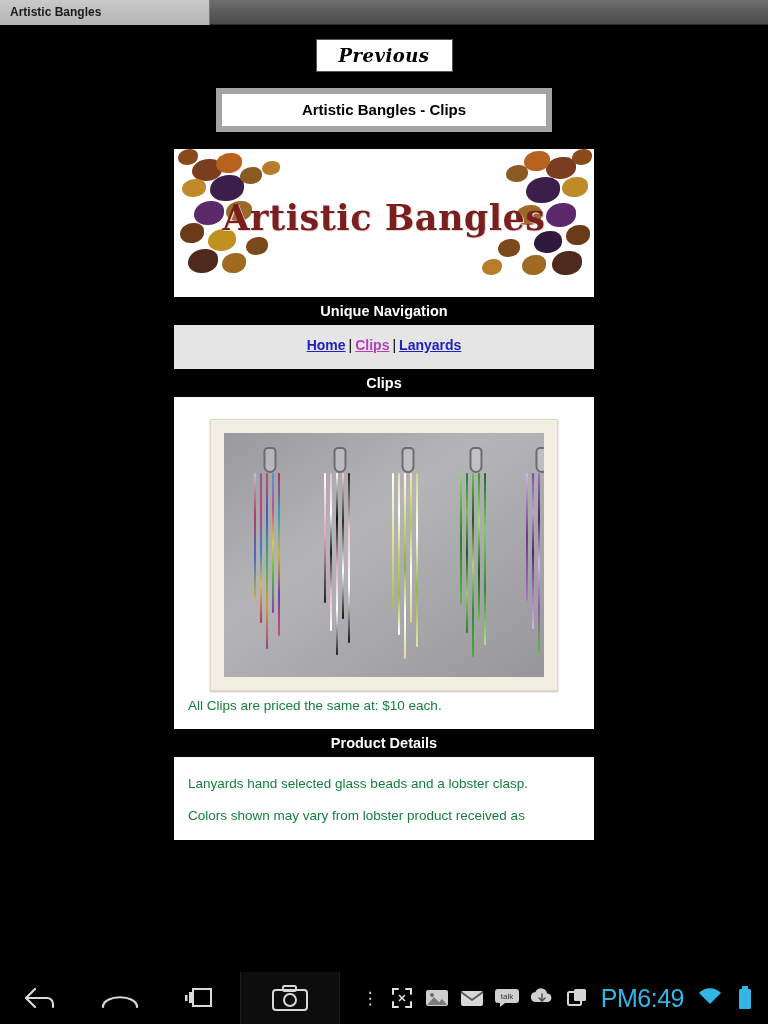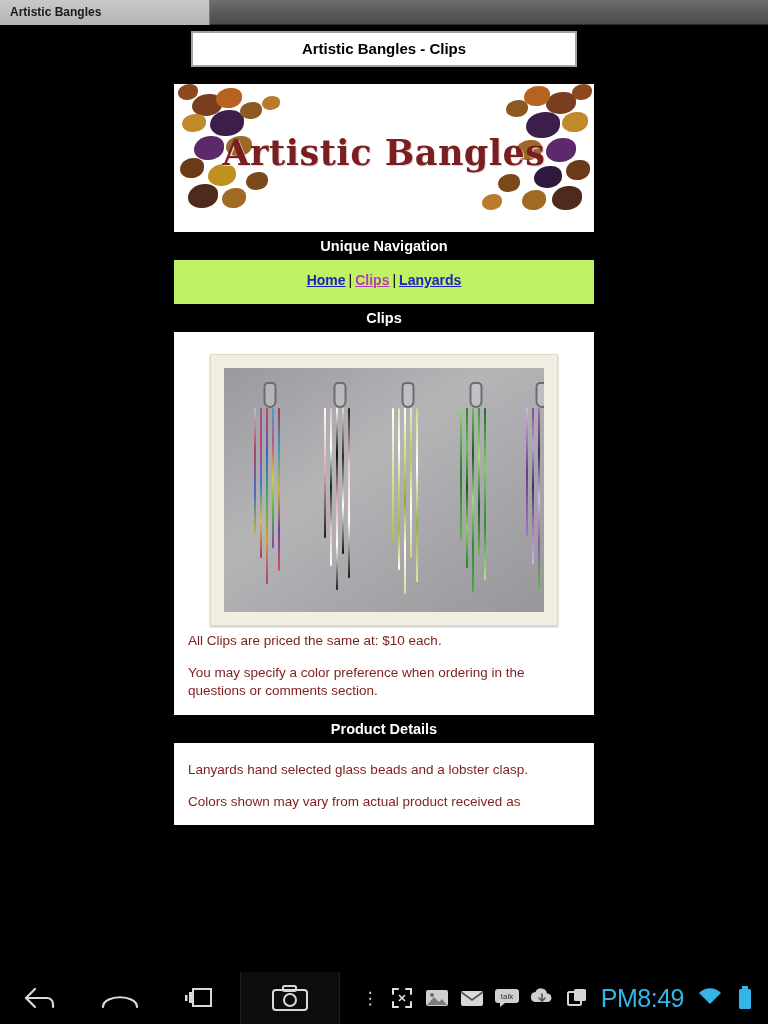--- a/index.html
+++ b/index.html
@@ -60,24 +60,24 @@
     font-family: "DejaVu Serif", serif;
     font-weight: bold;
     font-style: italic;
     font-size: 18px;
     color: #000;
     letter-spacing: 0.5px;
     cursor: pointer;
   }
 
   .page-title-bar {
-    width: 386px;
+    width: 336px;
     margin: 6px auto 0 auto;
     background: #ffffff;
-    border: 2px solid #a3a3a3;
+    border: 6px solid #a3a3a3;
     text-align: center;
     padding: 7px 0;
   }
   .page-title-bar span {
     font-size: 15px; font-weight: bold; color: #000;
   }
 
   .sheet {
     width: 420px;
     margin: 17px auto 0 auto;
@@ -126,21 +126,21 @@
     text-align: center;
     font-size: 14.5px;
     font-weight: bold;
     padding: 6px 0;
   }
 
   .navlinks {
     text-align: center;
     padding: 12px 0 16px 0;
     font-size: 14px;
-    background: #bef264;
+    background: #e5e5e5;
   }
   .navlinks a {
     text-decoration: underline;
     font-weight: bold;
   }
   .navlinks a.home { color: #2020c0; }
   .navlinks a.clips { color: #b43fb4; }
   .navlinks a.lanyards { color: #2020c0; }
   .navlinks .sep { color: #000; padding: 0 3px; }
 
@@ -188,21 +188,21 @@
     font-weight: bold;
     font-size: 17px;
     color: #000;
     padding: 12px 0 16px 0;
     background: #fff;
     cursor: pointer;
   }
 
   .para {
     font-size: 13.5px;
-    color: #7f1d1d;
+    color: #15803d;
     line-height: 1.35;
     padding: 0 32px 14px 14px;
     background: #fff;
   }
 
   
   .navbar {
     position: absolute;
     left: 0; bottom: 0;
     width: 768px; height: 52px;
@@ -247,20 +247,23 @@
 <div id="screen">
 
   <div class="titlebar">
     <div class="tab">
       <span>Artistic Bangles</span>
     </div>
   </div>
 
   <div class="content">
 
+    <div class="prevbar">
+      <div class="prev-btn">Previous</div>
+    </div>
 
     <div class="page-title-bar">
       <span>Artistic Bangles - Clips</span>
     </div>
 
     <div class="sheet">
 
       <div class="banner">
 
         <div class="floral" style="left:0px; top:0px; width:150px; height:148px;">
@@ -355,26 +358,25 @@
 
               <div class="strand" style="left:6px; height:128px; background:linear-gradient(#d0b8e0,#6a3a8a,#a878c0);"></div>
             </div>
 
           </div>
         </div>
       </div>
 
 
       <div class="para">All Clips are priced the same at: $10 each.</div>
-      <div class="para">You may specify a color preference when ordering in the questions or comments section.</div>
 
       <div class="blackbar">Product Details</div>
 
       <div class="para" style="padding-top:18px;">Lanyards hand selected glass beads and a lobster clasp.</div>
-      <div class="para">Colors shown may vary from actual product received as</div>
+      <div class="para">Colors shown may vary from lobster product received as</div>
 
     </div>
   </div>
 
   <div class="navbar">
     <div class="nav-left">
       <div class="nav-btn">
         <svg width="34" height="26" viewBox="0 0 34 26" aria-hidden="true">
           <path d="M12 4 L3 13 L12 22" fill="none" stroke="#d9d9d9" stroke-width="2.2" stroke-linecap="round" stroke-linejoin="round"></path>
           <path d="M3 13 H24 a6 6 0 0 1 6 6 v3" fill="none" stroke="#d9d9d9" stroke-width="2.2" stroke-linecap="round"></path>
@@ -434,21 +436,21 @@
           <path d="M5 14 a5 5 0 0 1 0.5 -9.9 a6 6 0 0 1 11.5 1.4 a4.3 4.3 0 0 1 1 8.5 Z" fill="#cfcfcf"></path>
           <path d="M12 6 V12 M9 10 L12 13 L15 10" stroke="#555" stroke-width="1.6" fill="none" stroke-linecap="round"></path>
         </svg>
       </div>
       <div class="tray-icon">
         <svg width="22" height="20" viewBox="0 0 22 20" aria-hidden="true">
           <rect x="2" y="4" width="13" height="13" rx="1.5" fill="none" stroke="#d6d6d6" stroke-width="2"></rect>
           <rect x="8" y="1" width="12" height="12" rx="1.5" fill="#d6d6d6"></rect>
         </svg>
       </div>
-      <div class="clock">PM8:49</div>
+      <div class="clock">PM6:49</div>
       <div class="tray-icon">
         <svg width="24" height="20" viewBox="0 0 24 20" aria-hidden="true">
           <path d="M12 16 L1 5 a15 15 0 0 1 22 0 Z" fill="#33b5e5"></path>
         </svg>
       </div>
       <div class="tray-icon">
         <svg width="14" height="24" viewBox="0 0 14 24" aria-hidden="true">
           <rect x="4" y="0" width="6" height="3" fill="#33b5e5"></rect>
           <rect x="1" y="3" width="12" height="20" rx="1.5" fill="#33b5e5"></rect>
         </svg>

